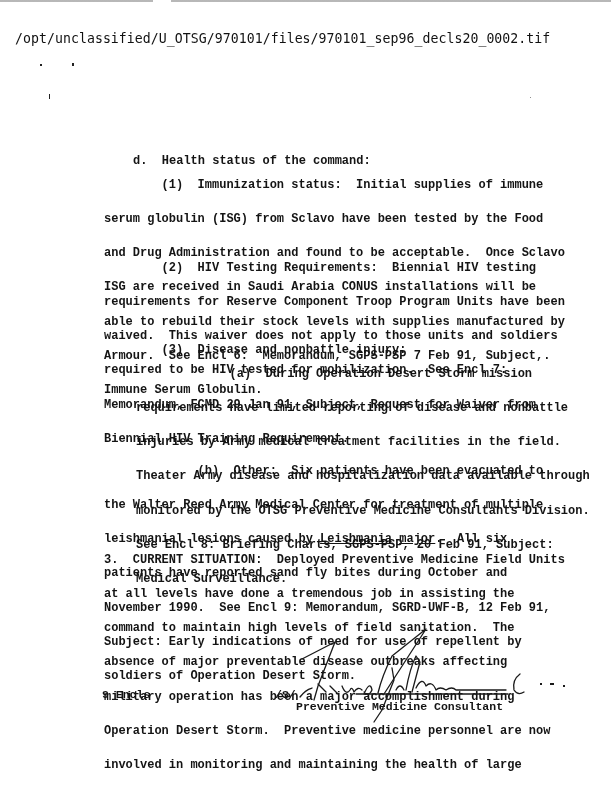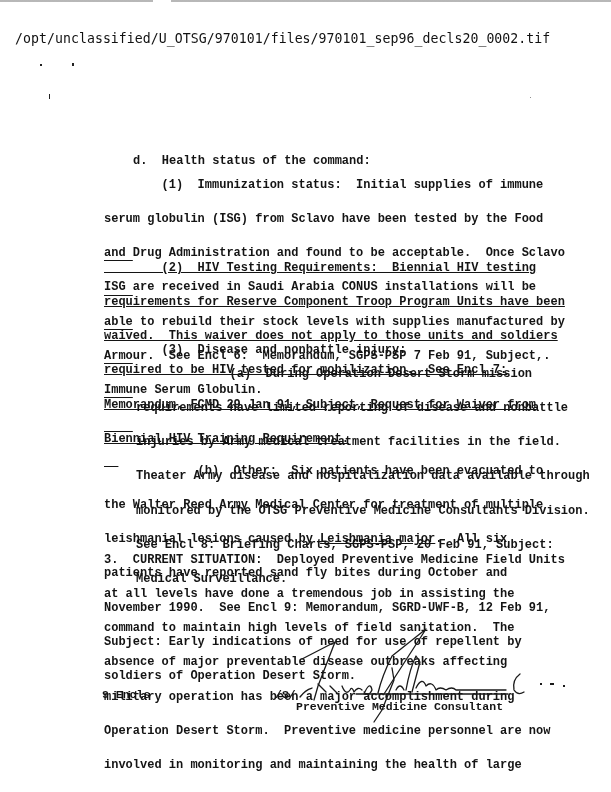--- a/index.html
+++ b/index.html
@@ -37,21 +37,21 @@
   <div class="blk" style="top:157px;">
     <span class="line">        (1)  Immunization status:  Initial supplies of immune</span>
     <span class="line">serum globulin (ISG) from Sclavo have been tested by the Food</span>
     <span class="line">and Drug Administration and found to be acceptable.  Once Sclavo</span>
     <span class="line">ISG are received in Saudi Arabia CONUS installations will be</span>
     <span class="line">able to rebuild their stock levels with supplies manufactured by</span>
     <span class="line">Armour.  See Encl 6:  Memorandum, SGPS-PSP 7 Feb 91, Subject,.</span>
     <span class="line">Immune Serum Globulin.</span>
   </div>
 
-  <div class="blk" style="top:240px;text-decoration:underline;">
+  <div class="blk" style="top:240px;">
     <span class="line">        (2)  HIV Testing Requirements:  Biennial HIV testing</span>
     <span class="line">requirements for Reserve Component Troop Program Units have been</span>
     <span class="line">waived.  This waiver does not apply to those units and soldiers</span>
     <span class="line">required to be HIV tested for mobilization.  See Encl 7:</span>
     <span class="line">Memorandum, FCMD 29 Jan 91, Subject, Request for Waiver from</span>
     <span class="line">Biennial HIV Training Requirement.</span>
   </div>
 
   <div class="blk" style="top:322px;text-align:right;">
     <span class="line">        (3)  Disease and nonbattle injury:</span>

